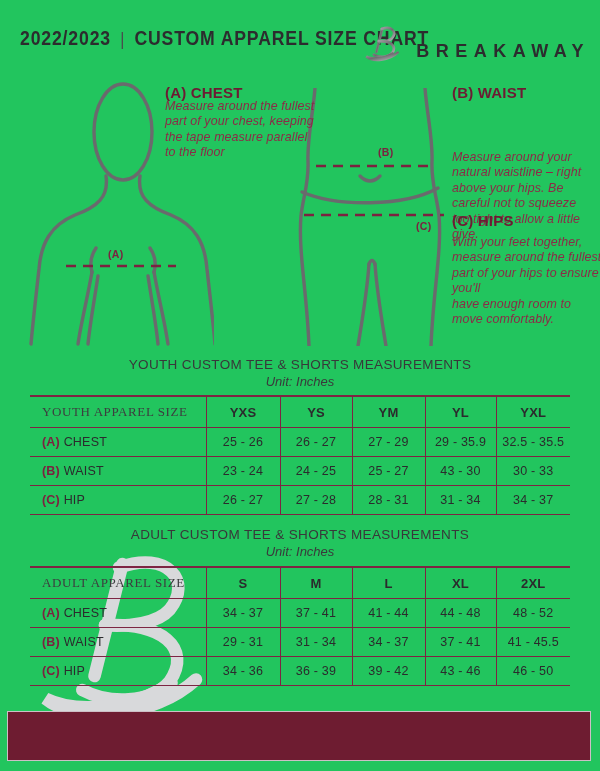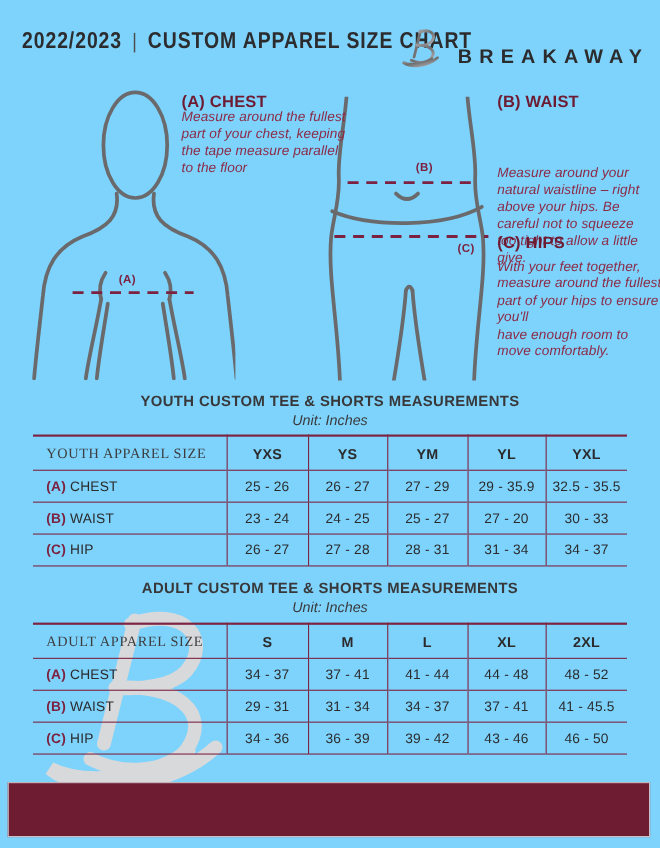--- a/index.html
+++ b/index.html
@@ -1,18 +1,18 @@
 <!DOCTYPE html>
 <html><head>
 <meta charset="utf-8">
 <style>
   html,body{margin:0;padding:0;}
   .page{
     position:relative; width:600px; height:771px; overflow:hidden;
-    background:#7dd3fc;
+    background:#22c55e;
     font-family:"Liberation Sans", sans-serif;
     --maroon:#7c2240; --maroon-dark:#6d1b33; --maroon-text:#8c2b47;
     --line:#7e2443; --bar:#6e1c31; --ink:#2c2c2e; --fig:#6a6a6d; --wm:#d8d9db;
   }
   
   .hdr-title{
     position:absolute; left:20px; top:26px; display:flex; align-items:baseline; gap:11px;
     transform:scaleX(.84); transform-origin:left center; white-space:nowrap;
     color:var(--ink); font-weight:700; font-size:21px; letter-spacing:1px;
   }
@@ -20,21 +20,21 @@
   .hdr-brand{position:absolute; right:10px; top:22px; display:flex; align-items:center; gap:8px;}
   .brand-word{font-size:18px; font-weight:700; letter-spacing:6.5px; color:var(--ink); margin-top:16px;}
   
   .guide-h{position:absolute; margin:0; font-size:15px; font-weight:700; color:var(--maroon-dark); letter-spacing:.2px;}
   .guide-p{position:absolute; margin:0; font-size:12.4px; font-style:italic; color:var(--maroon-text); line-height:1.24; letter-spacing:.1px;}
   .pre{white-space:pre-line;}
   .marker-label{position:absolute; font-size:10.5px; font-weight:700; color:var(--maroon); letter-spacing:.3px;}
   .fig{position:absolute;}
   
   .tbl-title{position:absolute; left:0; width:600px; text-align:center; margin:0;
-    font-size:13.5px; font-weight:700; color:#38383a; letter-spacing:.35px;}
+    font-size:13.5px; font-weight:400; color:#38383a; letter-spacing:.35px;}
   .tbl-unit{position:absolute; left:0; width:600px; text-align:center; margin:0;
     font-size:13px; font-style:italic; color:#3a3a3c;}
   
   table.size-table{
     position:absolute; left:30px; width:540px; border-collapse:collapse; table-layout:fixed;
     border-top:2px solid var(--line);
   }
   table.size-table tr{border-bottom:1.4px solid var(--line);}
   table.size-table th, table.size-table td{
     padding:0; border-left:1.4px solid var(--line); text-align:center;
@@ -162,21 +162,21 @@
         <td>26 - 27</td>
         <td>27 - 29</td>
         <td>29 - 35.9</td>
         <td>32.5 - 35.5</td>
       </tr>
       <tr>
         <td class="lbl"><span class="mk">(B)</span> <span>WAIST</span></td>
         <td>23 - 24</td>
         <td>24 - 25</td>
         <td>25 - 27</td>
-        <td>27 - 20</td>
+        <td>43 - 30</td>
         <td>30 - 33</td>
       </tr>
       <tr>
         <td class="lbl"><span class="mk">(C)</span> <span>HIP</span></td>
         <td>26 - 27</td>
         <td>27 - 28</td>
         <td>28 - 31</td>
         <td>31 - 34</td>
         <td>34 - 37</td>
       </tr>

